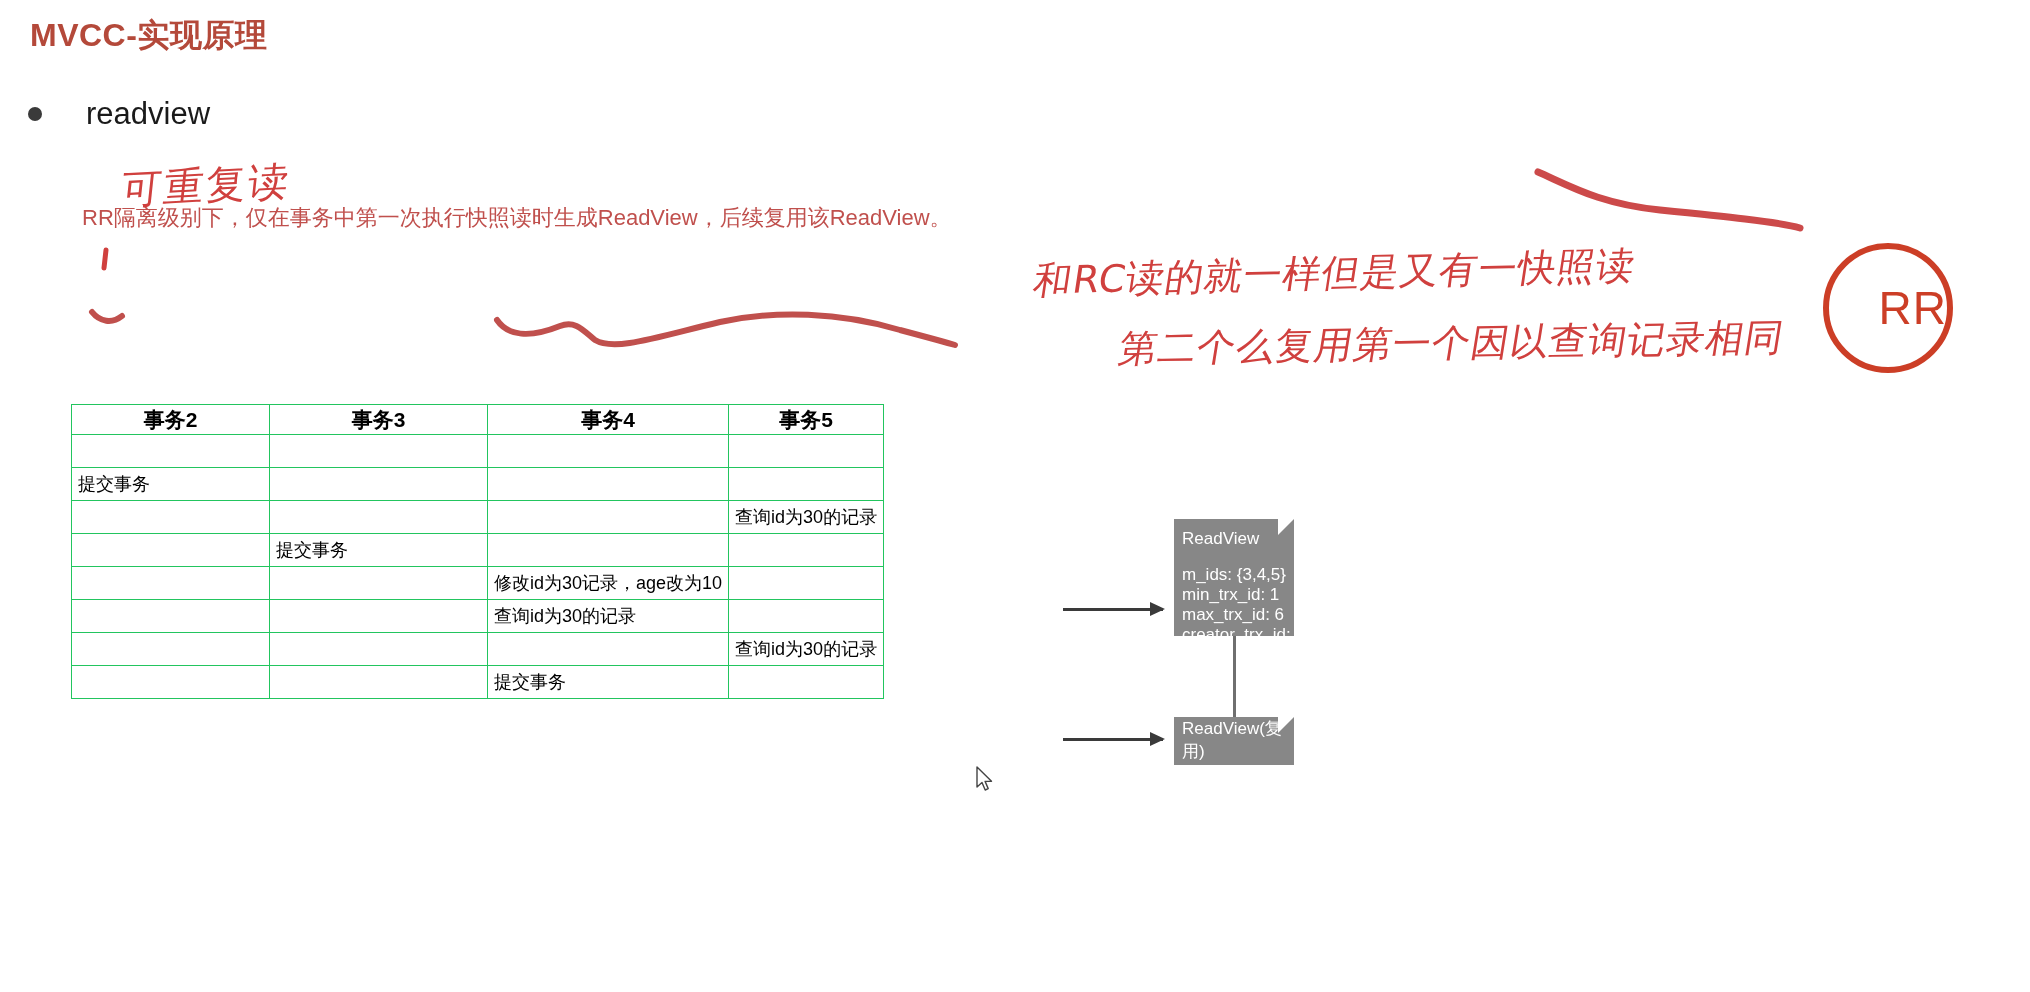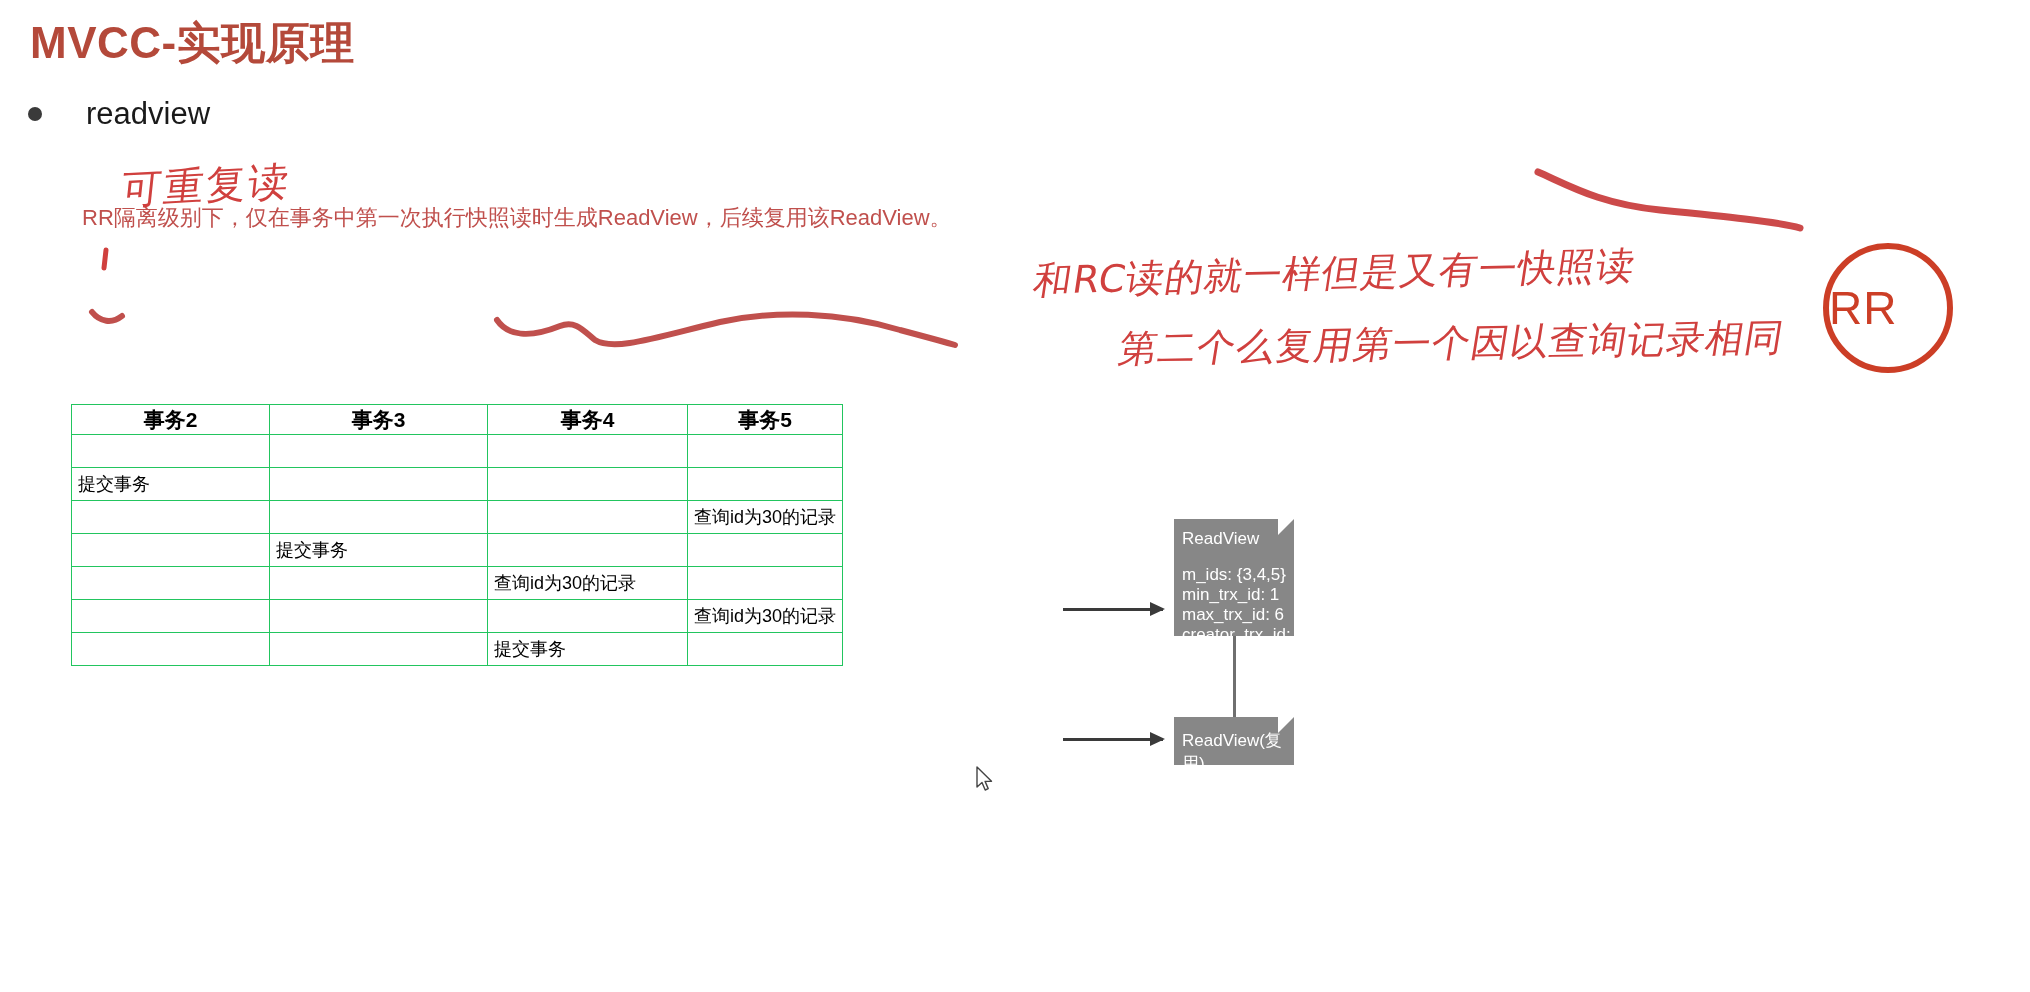--- a/index.html
+++ b/index.html
@@ -14,21 +14,21 @@
     overflow: hidden;
     font-family: "Liberation Sans", "DejaVu Sans", sans-serif;
     color: #000;
   }
 
   
   #slide-title {
     position: absolute;
     left: 30px;
     top: 14px;
-    font-size: 44px;
+    font-size: 32px;
     font-weight: bold;
     color: #b4493a;
     letter-spacing: 0.5px;
     white-space: nowrap;
   }
 
   
   #bullet-row {
     position: absolute;
     left: 28px;
@@ -94,21 +94,21 @@
   #rr-stamp {
     position: absolute;
     left: 1823px;
     top: 243px;
     width: 118px;
     height: 118px;
     border: 6px solid #cc3e26;
     border-radius: 50%;
     display: flex;
     align-items: center;
-    justify-content: flex-start;
+    justify-content: flex-end;
   }
   #rr-stamp-label {
     font-size: 46px;
     color: #cc3e26;
     letter-spacing: 1px;
   }
 
   
   #pen-layer {
     position: absolute;
@@ -173,21 +173,21 @@
     width: 120px;
     height: 117px;
   }
   #readview-main-title { margin-bottom: 16px; display: block; }
   #readview-main .rv-line { display: block; line-height: 20px; }
   #readview-reuse {
     left: 1174px;
     top: 717px;
     width: 120px;
     height: 48px;
-    padding-top: 12px;
+    padding-top: 0;
   }
 
   
   .arrow-line {
     position: absolute;
     height: 3px;
     background: #3a3a3a;
   }
   .arrow-line::after {
     content: "";
@@ -287,20 +287,26 @@
     </tr>
     <tr>
       <td></td>
       <td>提交事务</td>
       <td></td>
       <td></td>
     </tr>
     <tr>
       <td></td>
       <td></td>
+      <td>修改id为30记录，age改为10</td>
+      <td></td>
+    </tr>
+    <tr>
+      <td></td>
+      <td></td>
       <td>查询id为30的记录</td>
       <td></td>
     </tr>
     <tr>
       <td></td>
       <td></td>
       <td></td>
       <td>查询id为30的记录</td>
     </tr>
     <tr>

